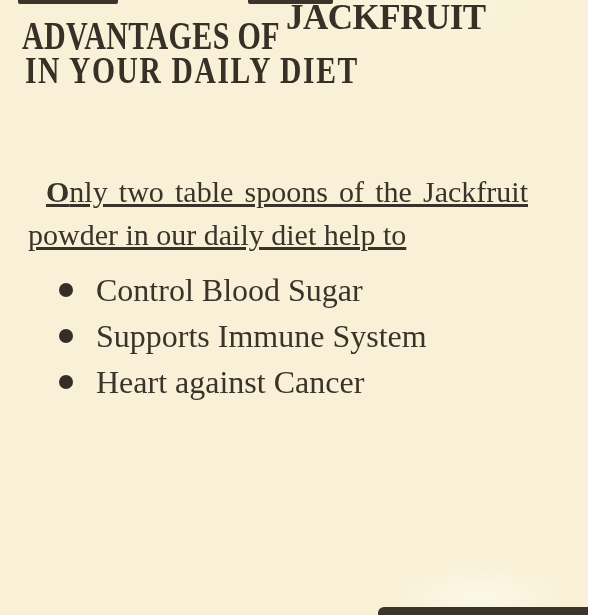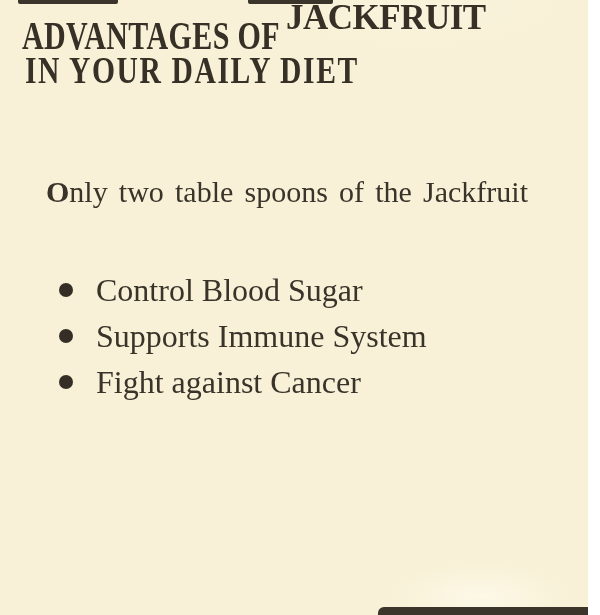--- a/index.html
+++ b/index.html
@@ -50,20 +50,21 @@
 
   
   .intro {
     position: absolute;
     left: 28px; top: 170px;
     width: 500px;
     margin: 0;
     font-size: 30px;
     line-height: 43px;
     color: #3a332a;
+    text-decoration: underline;
   }
   .intro .line1 {
     display: block;
     text-align: justify;
     text-align-last: justify;
     text-indent: 18px;
   }
   .intro .line2 { display: block; text-align: left; }
   .intro .lead { font-weight: bold; }
 
@@ -105,32 +106,33 @@
   <div class="artifact artifact-top-b"></div>
 
   <header>
     <span class="t-small">ADVANTAGES OF</span>
     <span class="t-large">JACKFRUIT</span>
     <span class="t-line2">IN YOUR DAILY DIET</span>
   </header>
 
   <p class="intro">
     <span class="line1"><b class="lead">O</b><span>nly two table spoons of the Jackfruit</span></span>
+    <span class="line2">powder in our daily diet help to</span>
   </p>
 
   <ul class="benefits">
     <li>
       <span class="dot"></span>
       <span class="item-text">Control Blood Sugar</span>
     </li>
     <li>
       <span class="dot"></span>
       <span class="item-text">Supports Immune System</span>
     </li>
     <li>
       <span class="dot"></span>
-      <span class="item-text">Fight against Cancer</span>
+      <span class="item-text">Heart against Cancer</span>
     </li>
   </ul>
 
   <div class="artifact artifact-bottom"></div>
 
 </div>
 
 </body></html>

